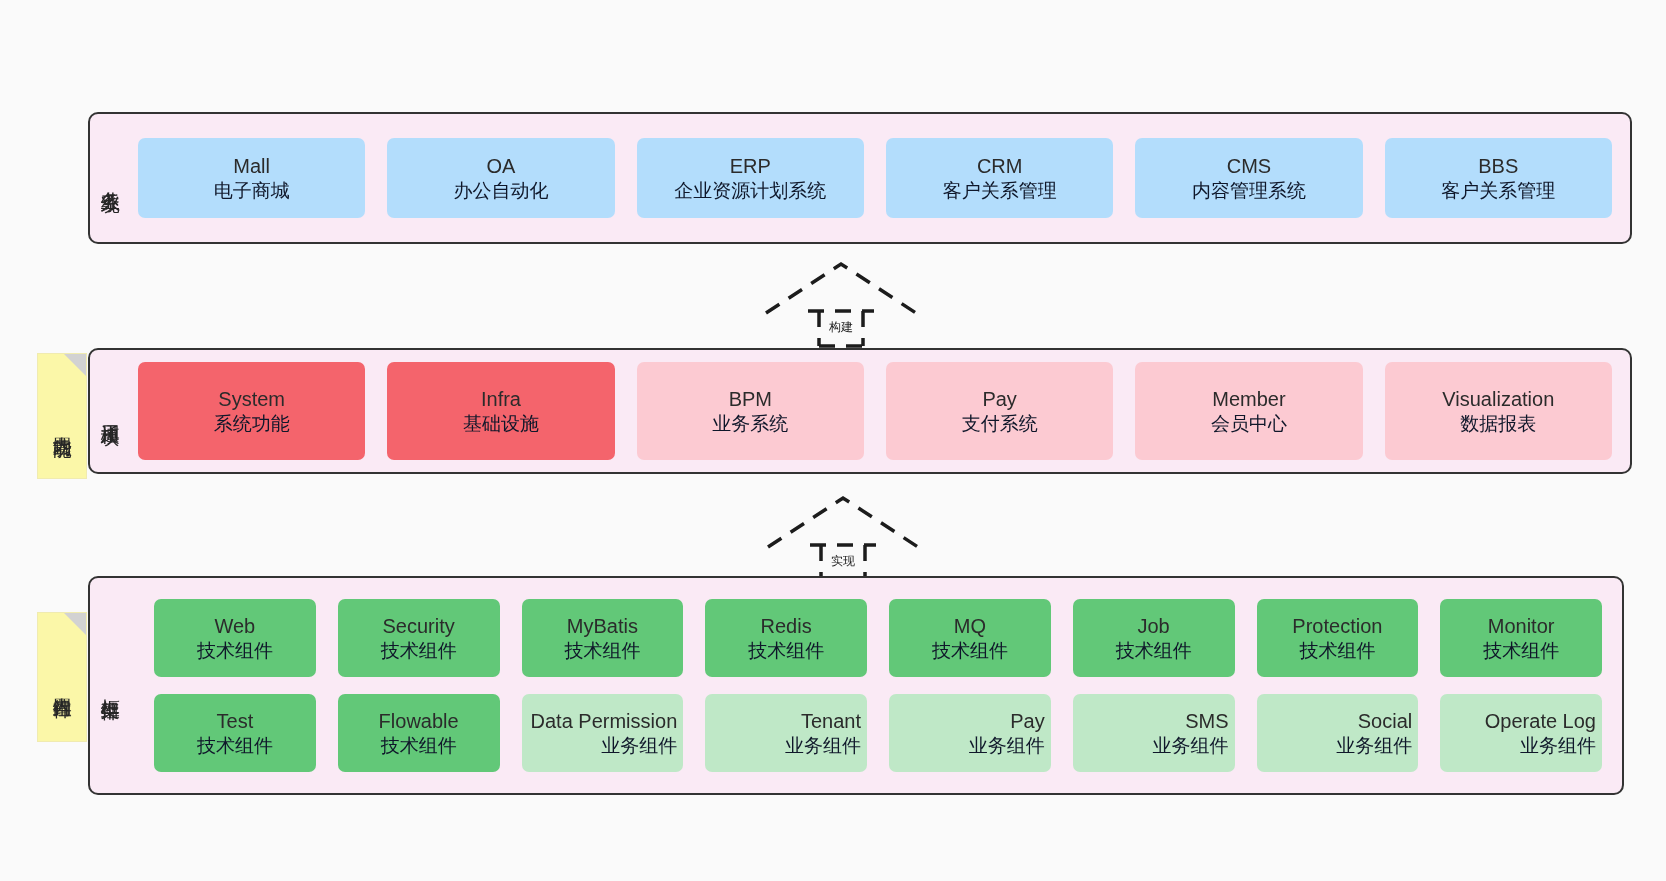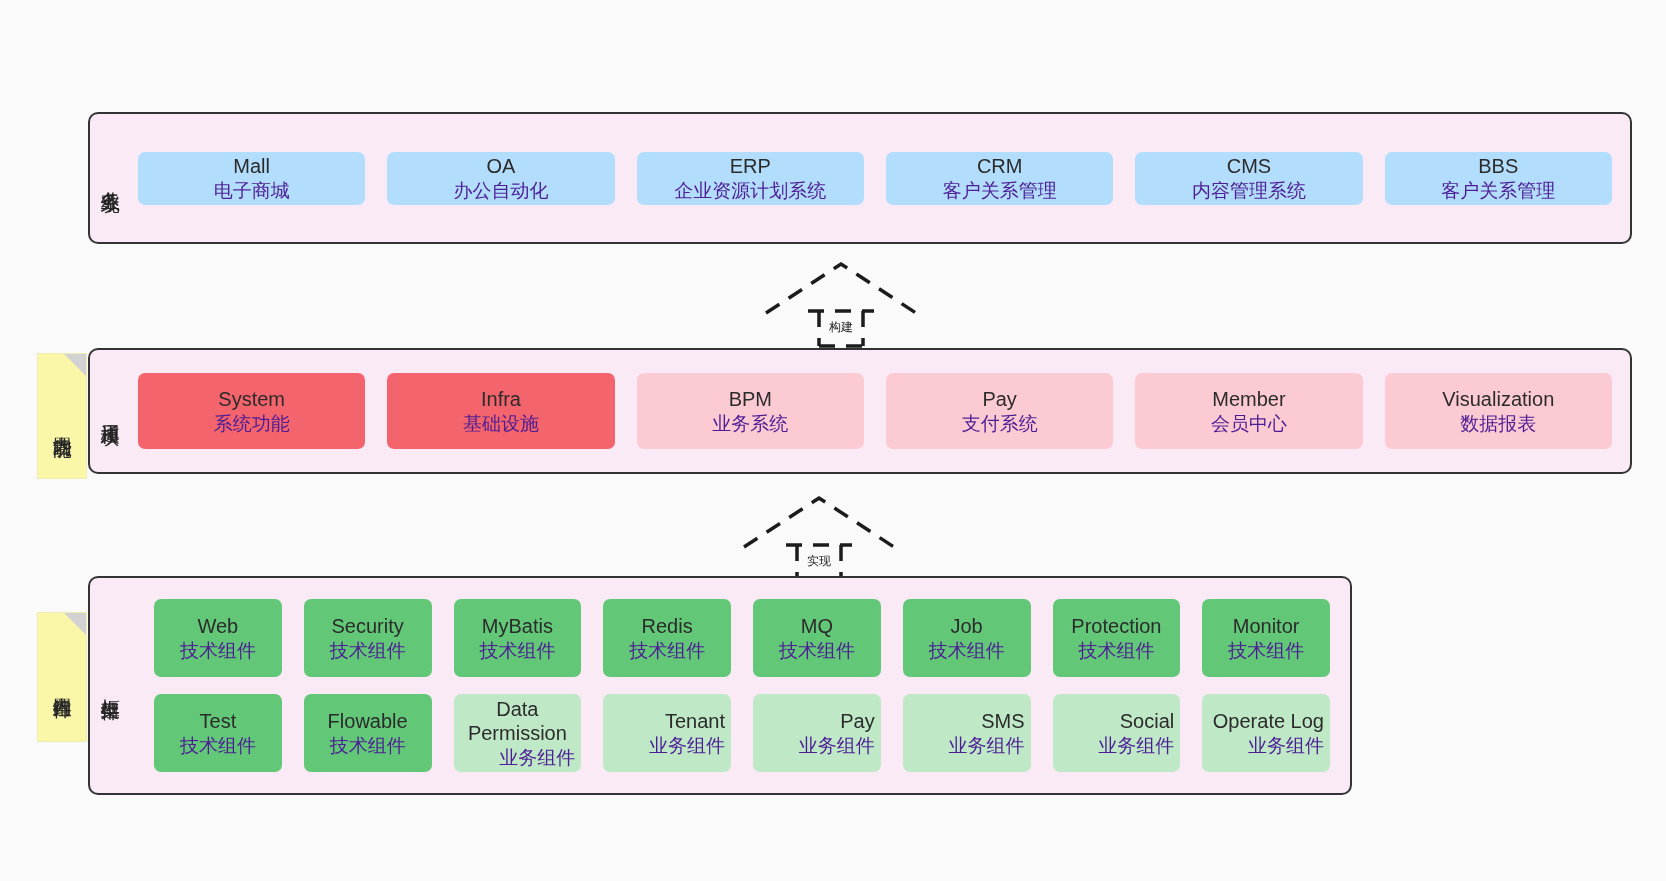--- a/index.html
+++ b/index.html
@@ -76,37 +76,37 @@
     line-height: 1.2;
     box-sizing: border-box;
     padding: 4px 6px;
   }
   .card .title {
     font-size: 20px;
     color: #2b2b2b;
   }
   .card .sub {
     font-size: 19px;
-    color: #4c1d95;
+    color: #0f172a;
     margin-top: 2px;
   }
 
   .card.blue      { background: #b3ddfc; }
   .card.red       { background: #f4646c; }
   .card.pink      { background: #fccad2; }
   .card.green     { background: #62c878; }
   .card.palegreen { background: #bfe8c7; align-items: flex-end; }
 
   
   #layer-business { left: 88px;  top: 112px; width: 1544px; height: 132px; }
   #layer-common   { left: 88px;  top: 348px; width: 1544px; height: 126px; }
-  #layer-frame    { left: 88px;  top: 576px; width: 1264px; height: 219px; gap: 16px; }
-
-  #layer-business .row { height: 53px; }
-  #layer-common   .row { height: 76px; }
+  #layer-frame    { left: 88px;  top: 576px; width: 1536px; height: 219px; gap: 16px; }
+
+  #layer-business .row { height: 80px; }
+  #layer-common   .row { height: 98px; }
   #layer-frame    .row { height: 78px; }
   #layer-frame .layer-body { gap: 17px; padding-right: 20px; }
 
   
   .sticky {
     position: absolute;
     width: 48px;
     background: #fbf7a8;
     color: #262626;
     font-size: 19px;
@@ -150,21 +150,21 @@
     position: absolute;
     left: 0;
     right: 0;
     bottom: 12px;
     text-align: center;
     font-size: 12px;
     color: #1c1c1c;
     user-select: none;
   }
   #arrow-build     { left: 756px; top: 258px; }
-  #arrow-implement { left: 734px; top: 492px; }
+  #arrow-implement { left: 758px; top: 492px; }
 </style>
 </head>
 <body>
 
 <div id="canvas">
 
   <div class="layer" id="layer-business">
     <div class="layer-label">业务系统</div>
     <div class="layer-body">
       <div class="row">

